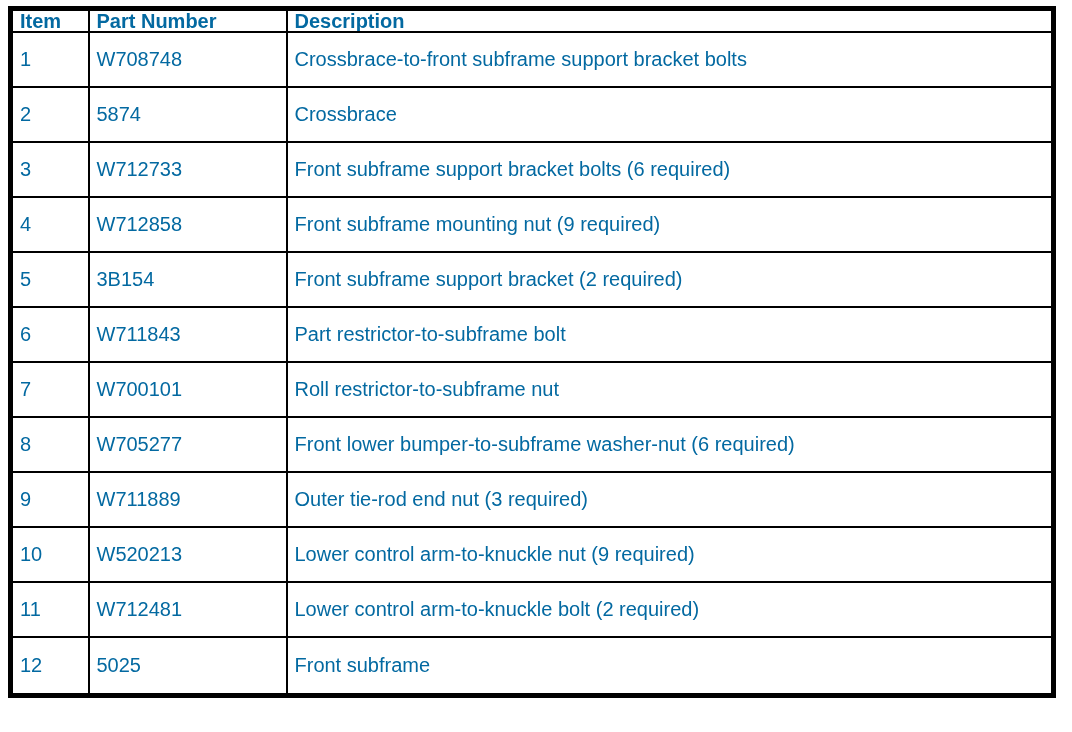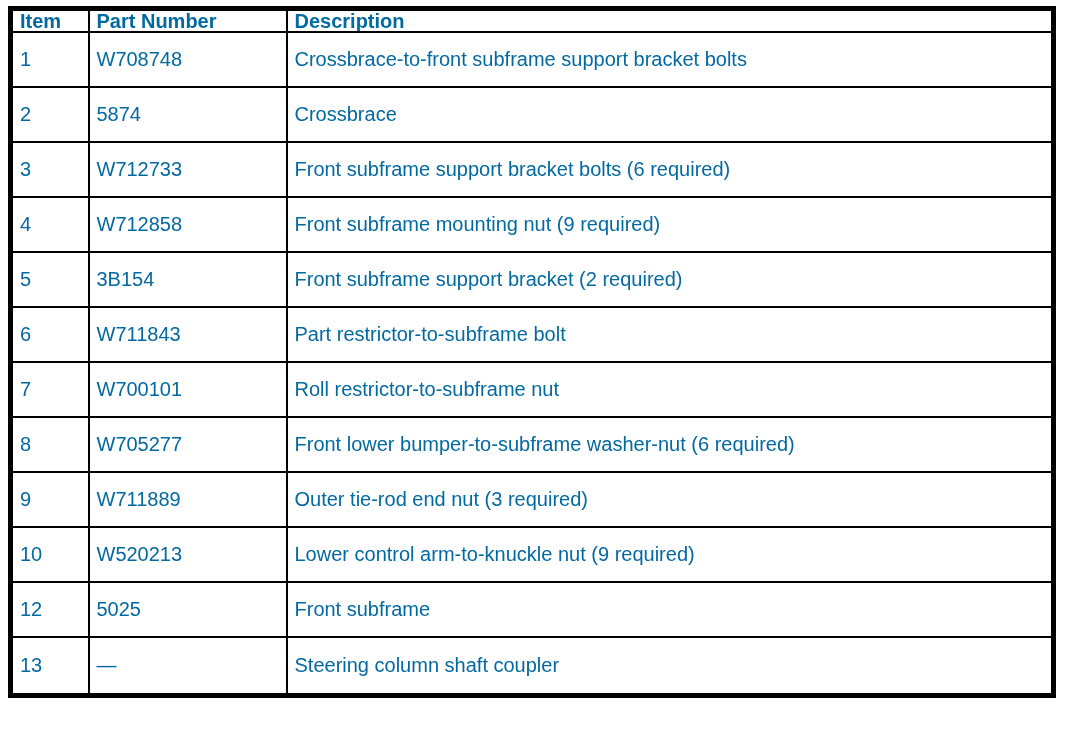--- a/index.html
+++ b/index.html
@@ -106,24 +106,24 @@
         <td>9</td>
         <td>W711889</td>
         <td>Outer tie-rod end nut (3 required)</td>
       </tr>
       <tr>
         <td>10</td>
         <td>W520213</td>
         <td>Lower control arm-to-knuckle nut (9 required)</td>
       </tr>
       <tr>
+        <td>11</td>
+        <td>W712481</td>
+        <td>Lower control arm-to-knuckle bolt (2 required)</td>
+      </tr>
+      <tr>
         <td>12</td>
         <td>5025</td>
         <td>Front subframe</td>
-      </tr>
-      <tr>
-        <td>13</td>
-        <td>—</td>
-        <td>Steering column shaft coupler</td>
       </tr>
     </tbody>
   </table>
 </div>
 
 </body></html>

